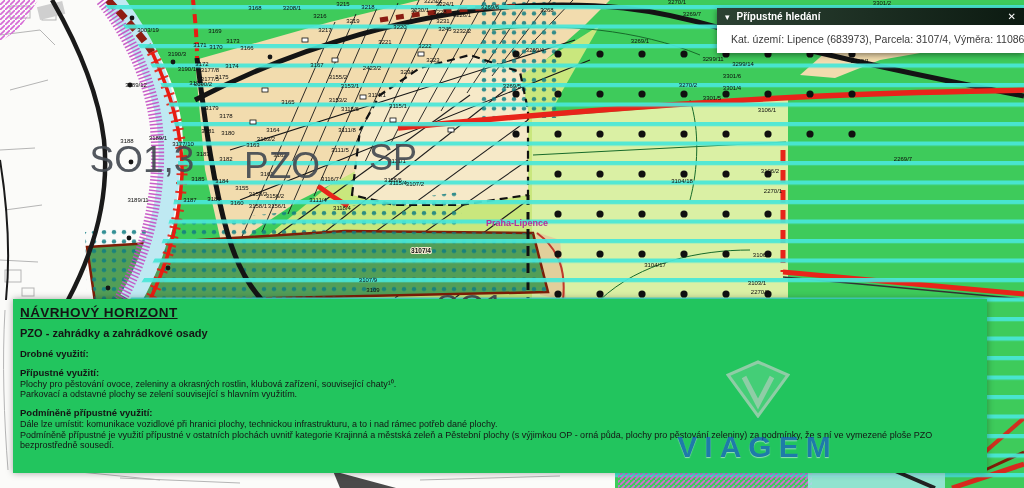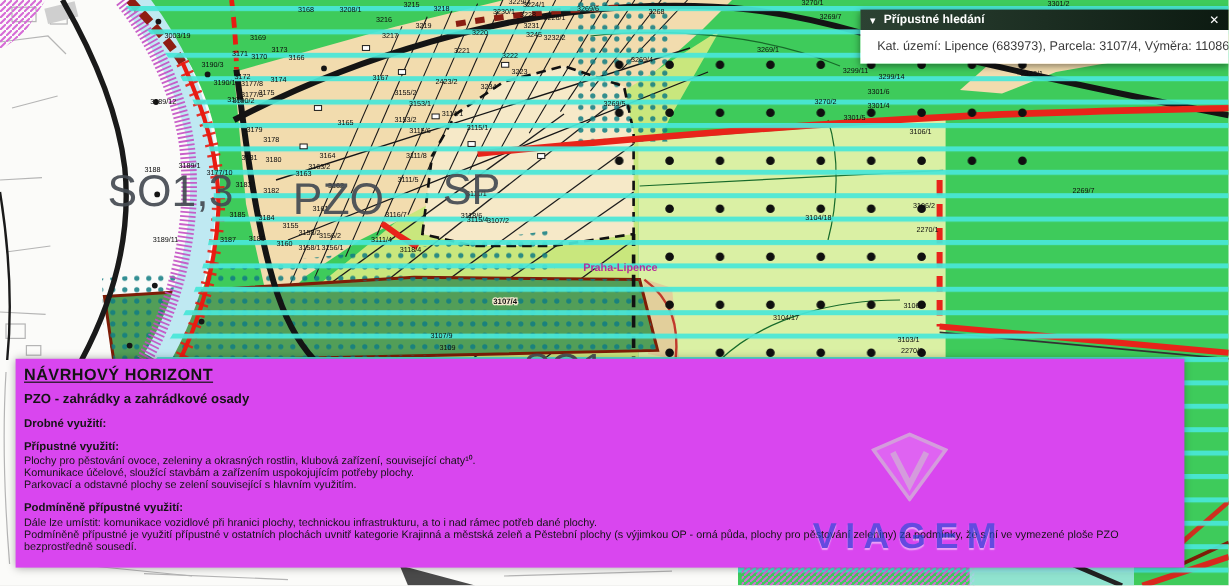--- a/index.html
+++ b/index.html
@@ -15,21 +15,21 @@
   .search-panel{position:absolute;left:717px;top:8px;width:307px;height:45px;z-index:40;
                 box-shadow:0 2px 6px rgba(0,0,0,.45);}
   .sp-header{height:17px;background:linear-gradient(90deg,#2c4233,#0c1a11);color:#fff;
              display:flex;align-items:center;padding:0 8px;font-size:10px;font-weight:bold;}
   .sp-caret{font-size:9px;margin-right:7px;font-weight:normal;}
   .sp-close{margin-left:auto;font-size:10px;font-weight:normal;cursor:pointer;}
   .sp-body{height:28px;background:#fff;display:flex;align-items:center;
            font-size:10.5px;color:#3a3a3a;padding:0 8px 0 14px;}
   .sp-result{flex:1;white-space:nowrap;}
   
-  .info-panel{position:absolute;left:13px;top:299px;width:974px;height:174px;background:#d946ef;
+  .info-panel{position:absolute;left:13px;top:299px;width:974px;height:174px;background:#22c55e;
               z-index:20;box-shadow:0 0 7px rgba(0,0,0,.35);box-sizing:border-box;
               padding:4px 10px 0 7px;color:#141414;overflow:hidden;}
   .info-panel h1{font-size:13.5px;margin:2px 0 7px;text-decoration:underline;letter-spacing:.4px;}
   .info-panel h2{font-size:11px;margin:0 0 9px;}
   .info-panel h3{font-size:9.5px;margin:8px 0 1px;}
   .info-panel p{font-size:9px;margin:0;line-height:10.2px;}
   
   .watermark{position:absolute;left:640px;top:360px;width:235px;z-index:50;text-align:center;
              opacity:.62;pointer-events:none;}
   .wm-text{font-size:30px;font-weight:bold;letter-spacing:7px;color:#1d4ed8;
@@ -303,21 +303,20 @@
     <text class="place-lbl" x="517" y="226" fill="#b5309a">Praha-Lipence</text>
     <text class="sel-lbl" x="421" y="253">3107/4</text>
   </svg>
 
   <div class="info-panel">
     <h1>NÁVRHOVÝ HORIZONT</h1>
     <h2>PZO - zahrádky a zahrádkové osady</h2>
     <h3>Drobné využití:</h3>
     <h3>Přípustné využití:</h3>
     <p>Plochy pro pěstování ovoce, zeleniny a okrasných rostlin, klubová zařízení, související chaty¹⁰.</p>
-    <p>Komunikace účelové, sloužící stavbám a zařízením uspokojujícím potřeby plochy.</p>
     <p>Parkovací a odstavné plochy se zelení související s hlavním využitím.</p>
     <h3>Podmíněně přípustné využití:</h3>
     <p>Dále lze umístit: komunikace vozidlové při hranici plochy, technickou infrastrukturu, a to i nad rámec potřeb dané plochy.</p>
     <p>Podmíněně přípustné je využití přípustné v ostatních plochách uvnitř kategorie Krajinná a městská zeleň a Pěstební plochy (s výjimkou OP - orná půda, plochy pro pěstování zeleniny) za podmínky, že s ní ve vymezené ploše PZO bezprostředně sousedí.</p>
 
   </div>
 
   <div class="search-panel">
     <div class="sp-header">
       <span class="sp-caret">▾</span>

